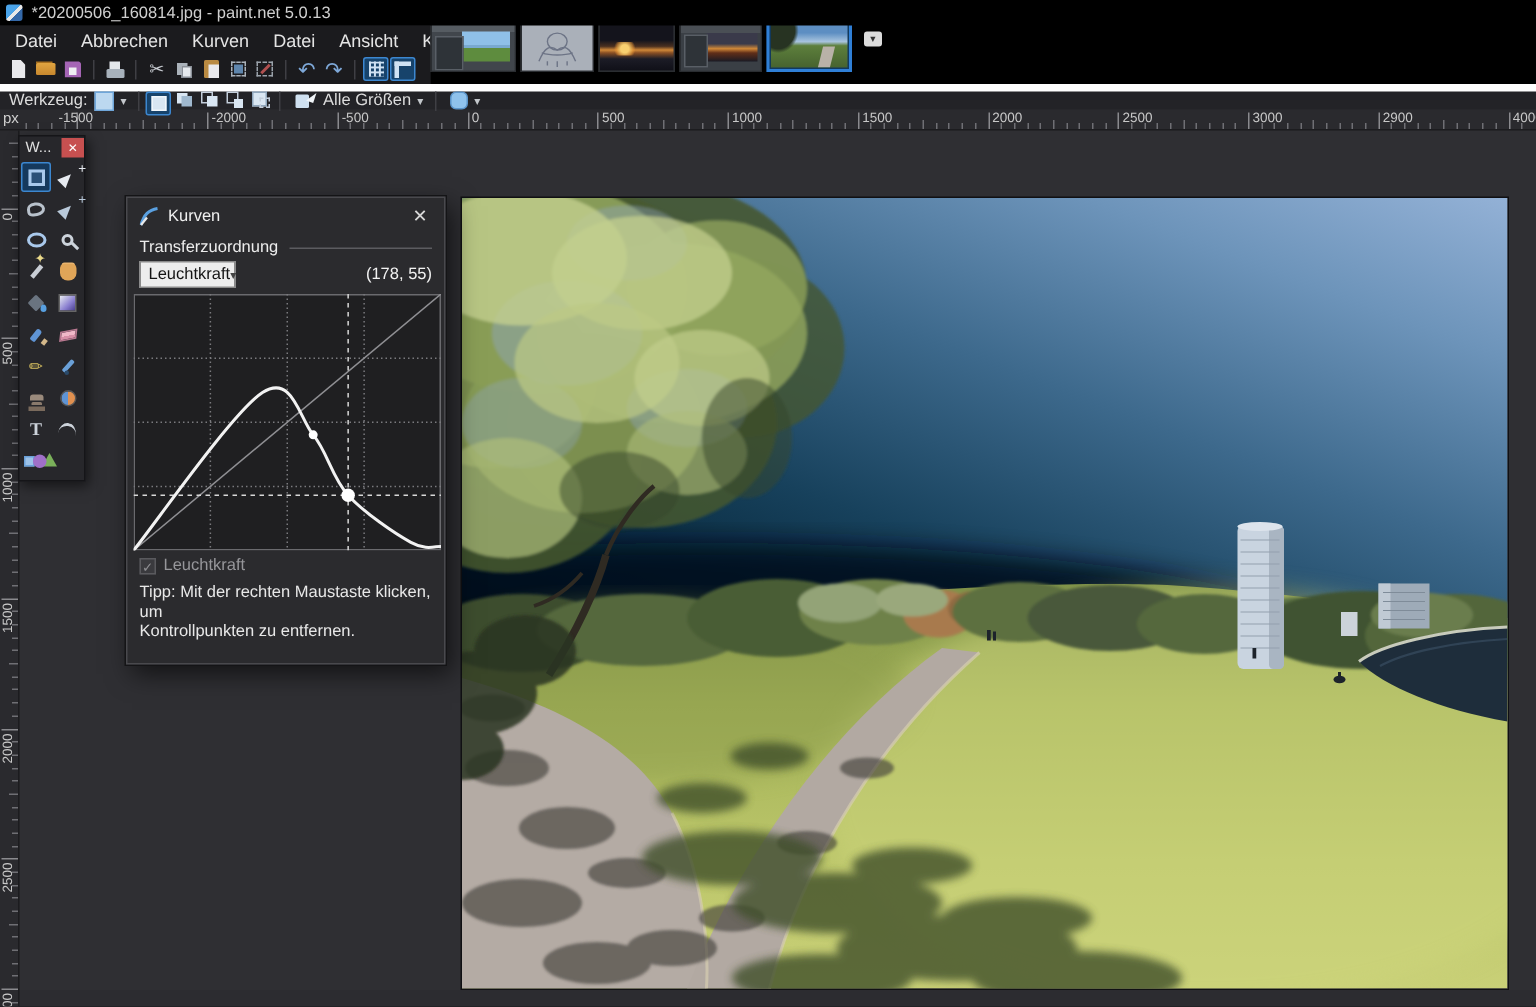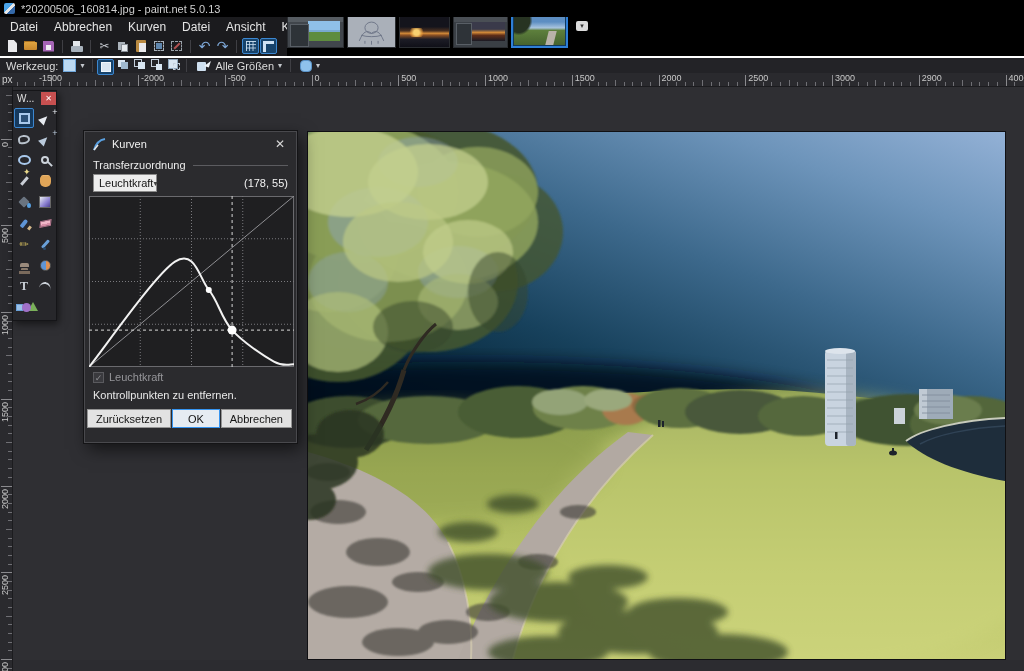--- a/index.html
+++ b/index.html
@@ -62,21 +62,21 @@
   .ic-crop-to-selection::after{content:"";position:absolute;width:6px;height:6px;background:#5f86ad;}
   .ic-deselect::before{content:"";width:11px;height:10px;border:1px dashed #9aa2aa;box-sizing:border-box;}
   .ic-deselect::after{content:"";position:absolute;width:8px;height:2px;background:#b05050;transform:rotate(-45deg);}
   .ic-undo::before{content:"↶";color:#7ea8d8;font-size:14px;line-height:1;}
   .ic-redo::before{content:"↷";color:#7ea8d8;font-size:14px;line-height:1;}
   .ic-grid-toggle::before{content:"";width:10px;height:10px;
       background:linear-gradient(#cfe2f4 1px,transparent 1px) 0 0/3.3px 3.3px repeat,
                  linear-gradient(90deg,#cfe2f4 1px,transparent 1px) 0 0/3.3px 3.3px repeat;}
   .ic-rulers-toggle::before{content:"";width:11px;height:11px;border-left:3px solid #cfe2f4;border-top:3px solid #cfe2f4;box-sizing:border-box;}
   
-  .row2{position:absolute;left:0;top:56px;width:1024px;height:17px;background:#232327;border-top:2px solid #ffffff;
+  .row2{position:absolute;left:0;top:56px;width:1024px;height:17px;background:#232327;border-top:5px solid #ffffff;
         display:flex;align-items:center;padding-left:6px;box-sizing:border-box;z-index:4;font-size:11px;color:#dcdcdc;}
   .swatch{width:13px;height:13px;background:#bcd8f0;border:1px solid #6fa6da;box-sizing:border-box;margin-left:5px;}
   .caret{color:#c3c7cc;font-size:8px;margin:0 4px;}
   .mode{width:17px;height:16px;border:1px solid transparent;border-radius:2px;position:relative;
         display:inline-flex;align-items:center;justify-content:center;box-sizing:border-box;}
   .mode.active{background:#17436b;border-color:#3c87d0;}
   .mode-replace::before{content:"";width:8px;height:8px;background:#d9e6f2;border:1px solid #f0f6fb;}
   .mode-add::before{content:"";width:7px;height:7px;background:#d9e6f2;position:absolute;left:3px;top:3px;}
   .mode-add::after{content:"";width:7px;height:7px;background:#9fb8ce;position:absolute;right:2px;bottom:2px;}
   .mode-subtract::before{content:"";width:8px;height:8px;border:1px solid #c3cedb;position:absolute;left:2px;top:2px;box-sizing:border-box;}
@@ -702,23 +702,19 @@
             <circle cx="119.78431372549021" cy="93.88235294117646" r="3" fill="#ffffff"></circle>
             <circle cx="143.09803921568627" cy="134.1176470588235" r="4.5" fill="#ffffff"></circle>
           </g>
       </svg>
     </div>
     <div class="cv-check">
       <span class="cv-checkbox">✓</span>
       <span>Leuchtkraft</span>
     </div>
     <div class="cv-tip">
+      <div>Tipp: Mit der rechten Maustaste klicken, um</div>
       <div>Kontrollpunkten zu entfernen.</div>
-    </div>
-    <div class="cv-buttons">
-      <button class="btn">Zurücksetzen</button>
-      <button class="btn btn-ok">OK</button>
-      <button class="btn">Abbrechen</button>
     </div>
   </div>
 
   <div class="statusedge"></div>
 </div>
 
 </body></html>

